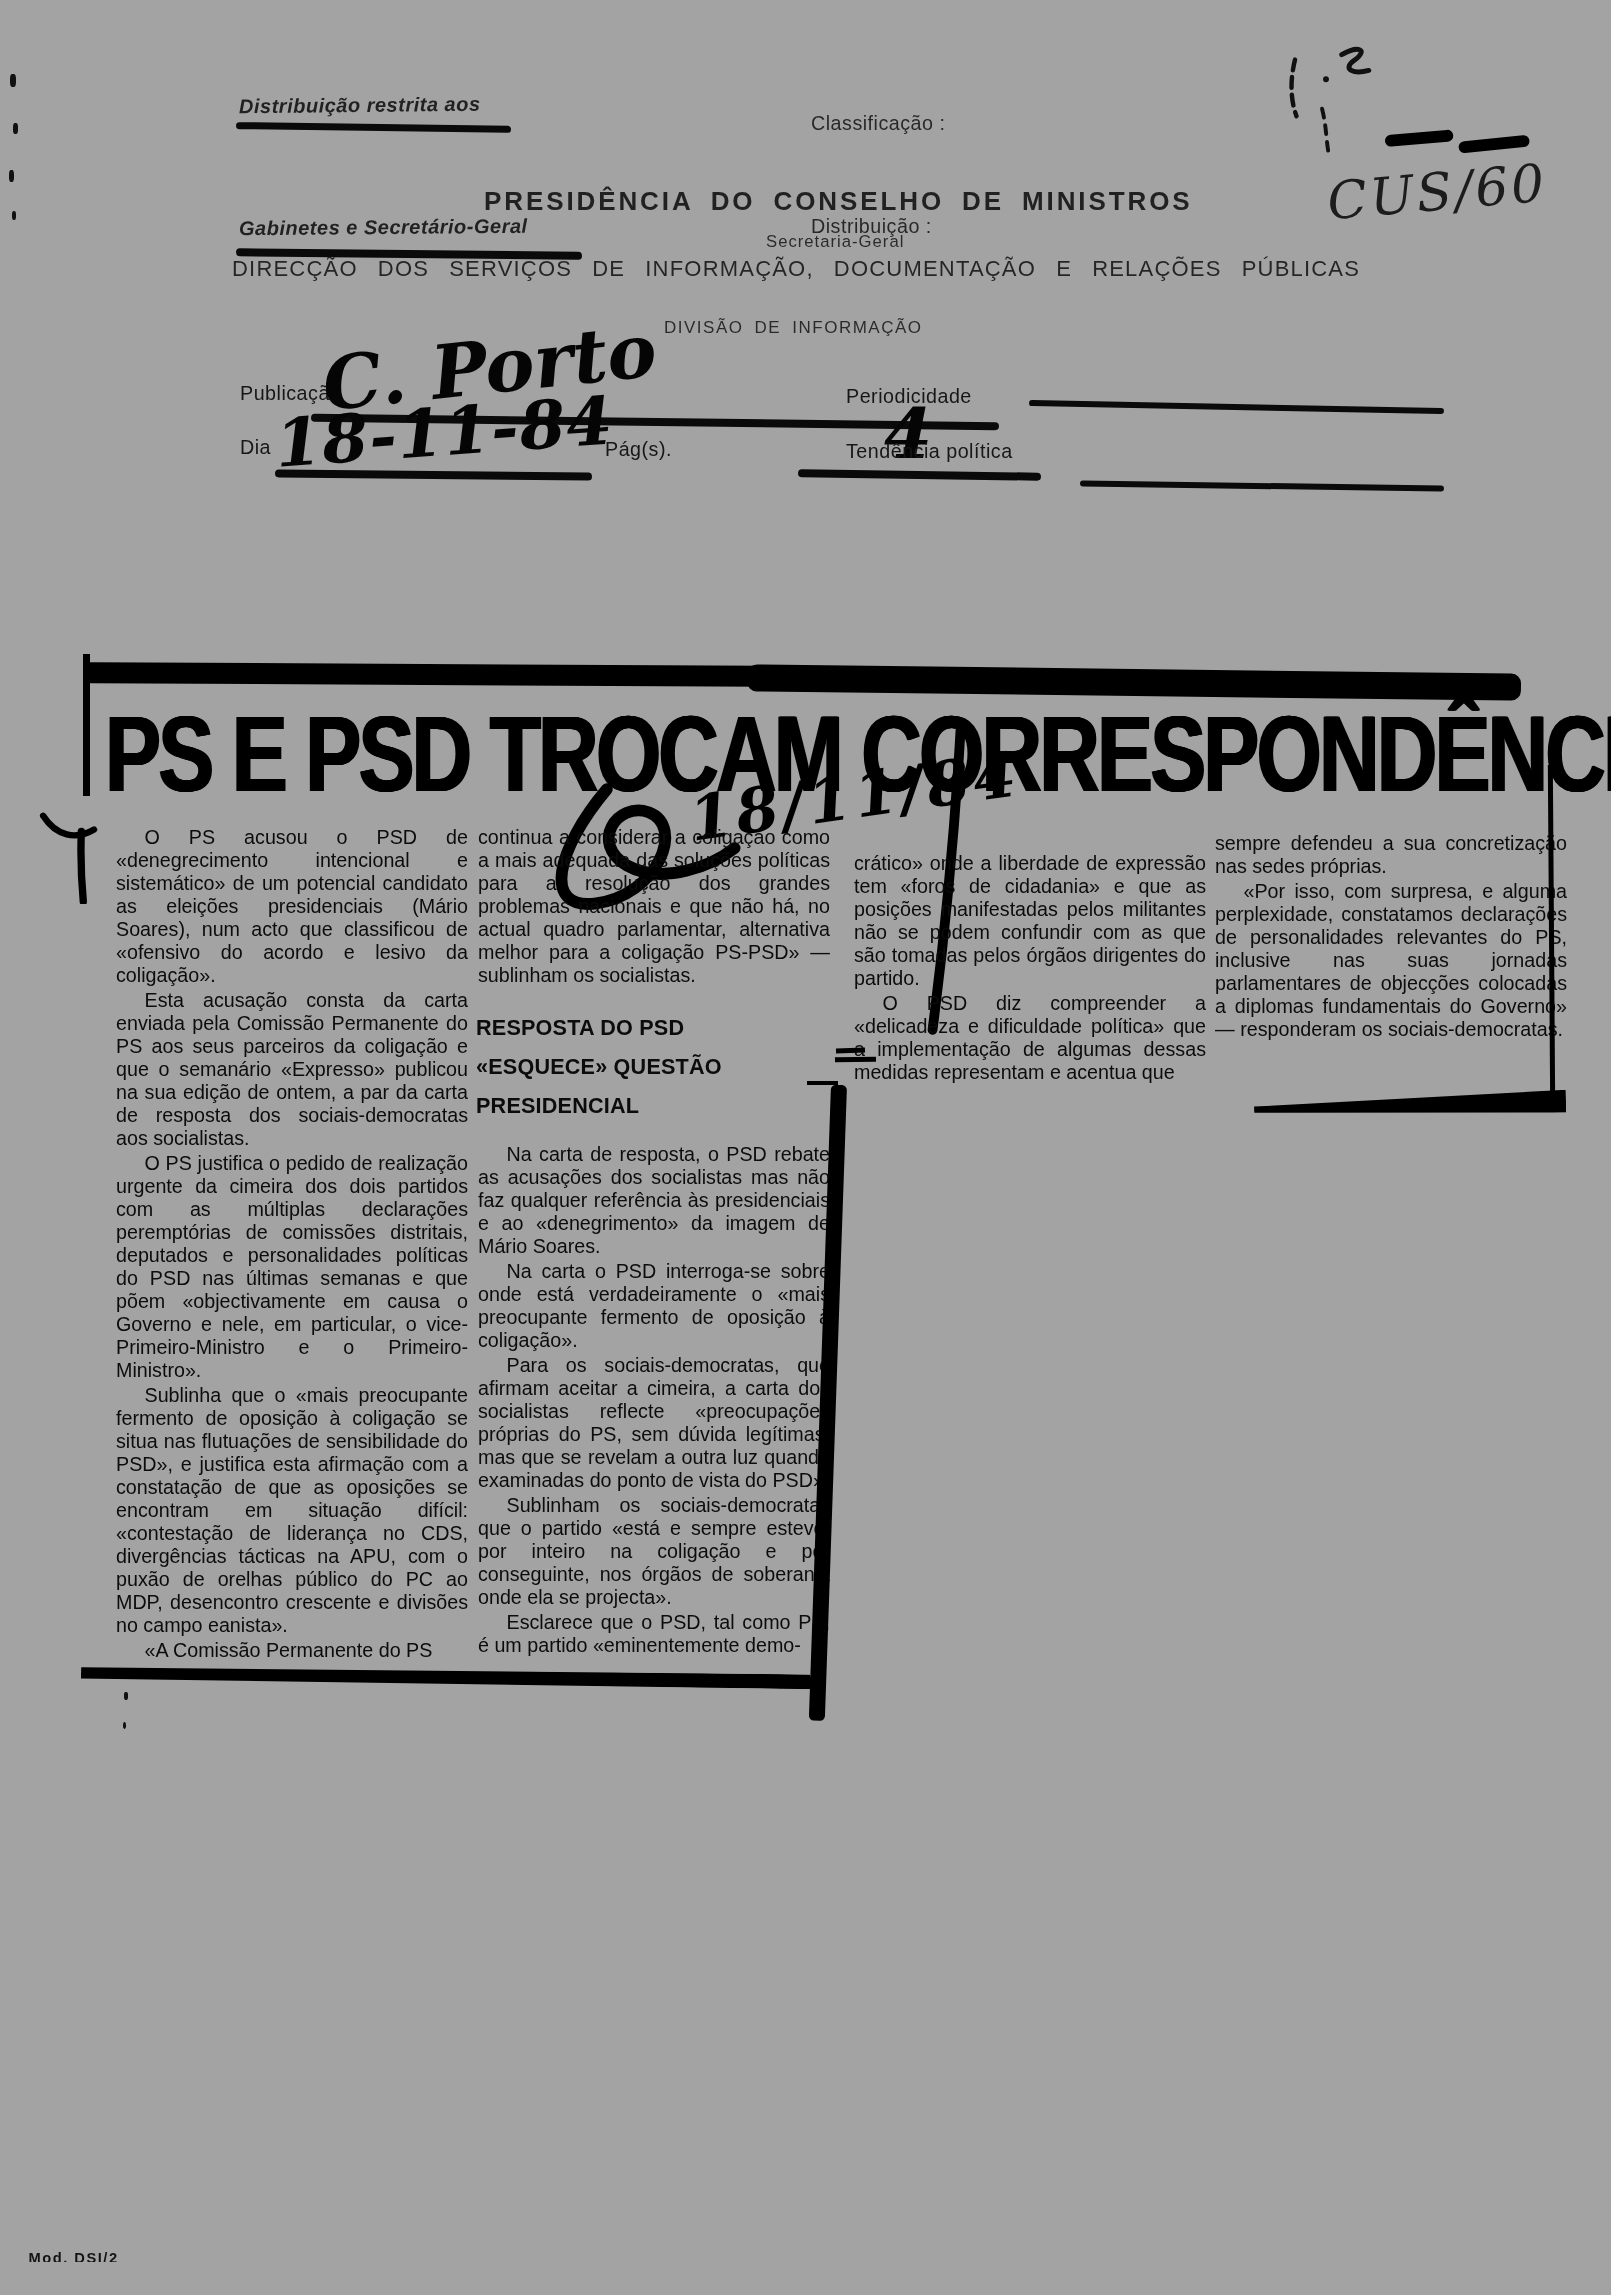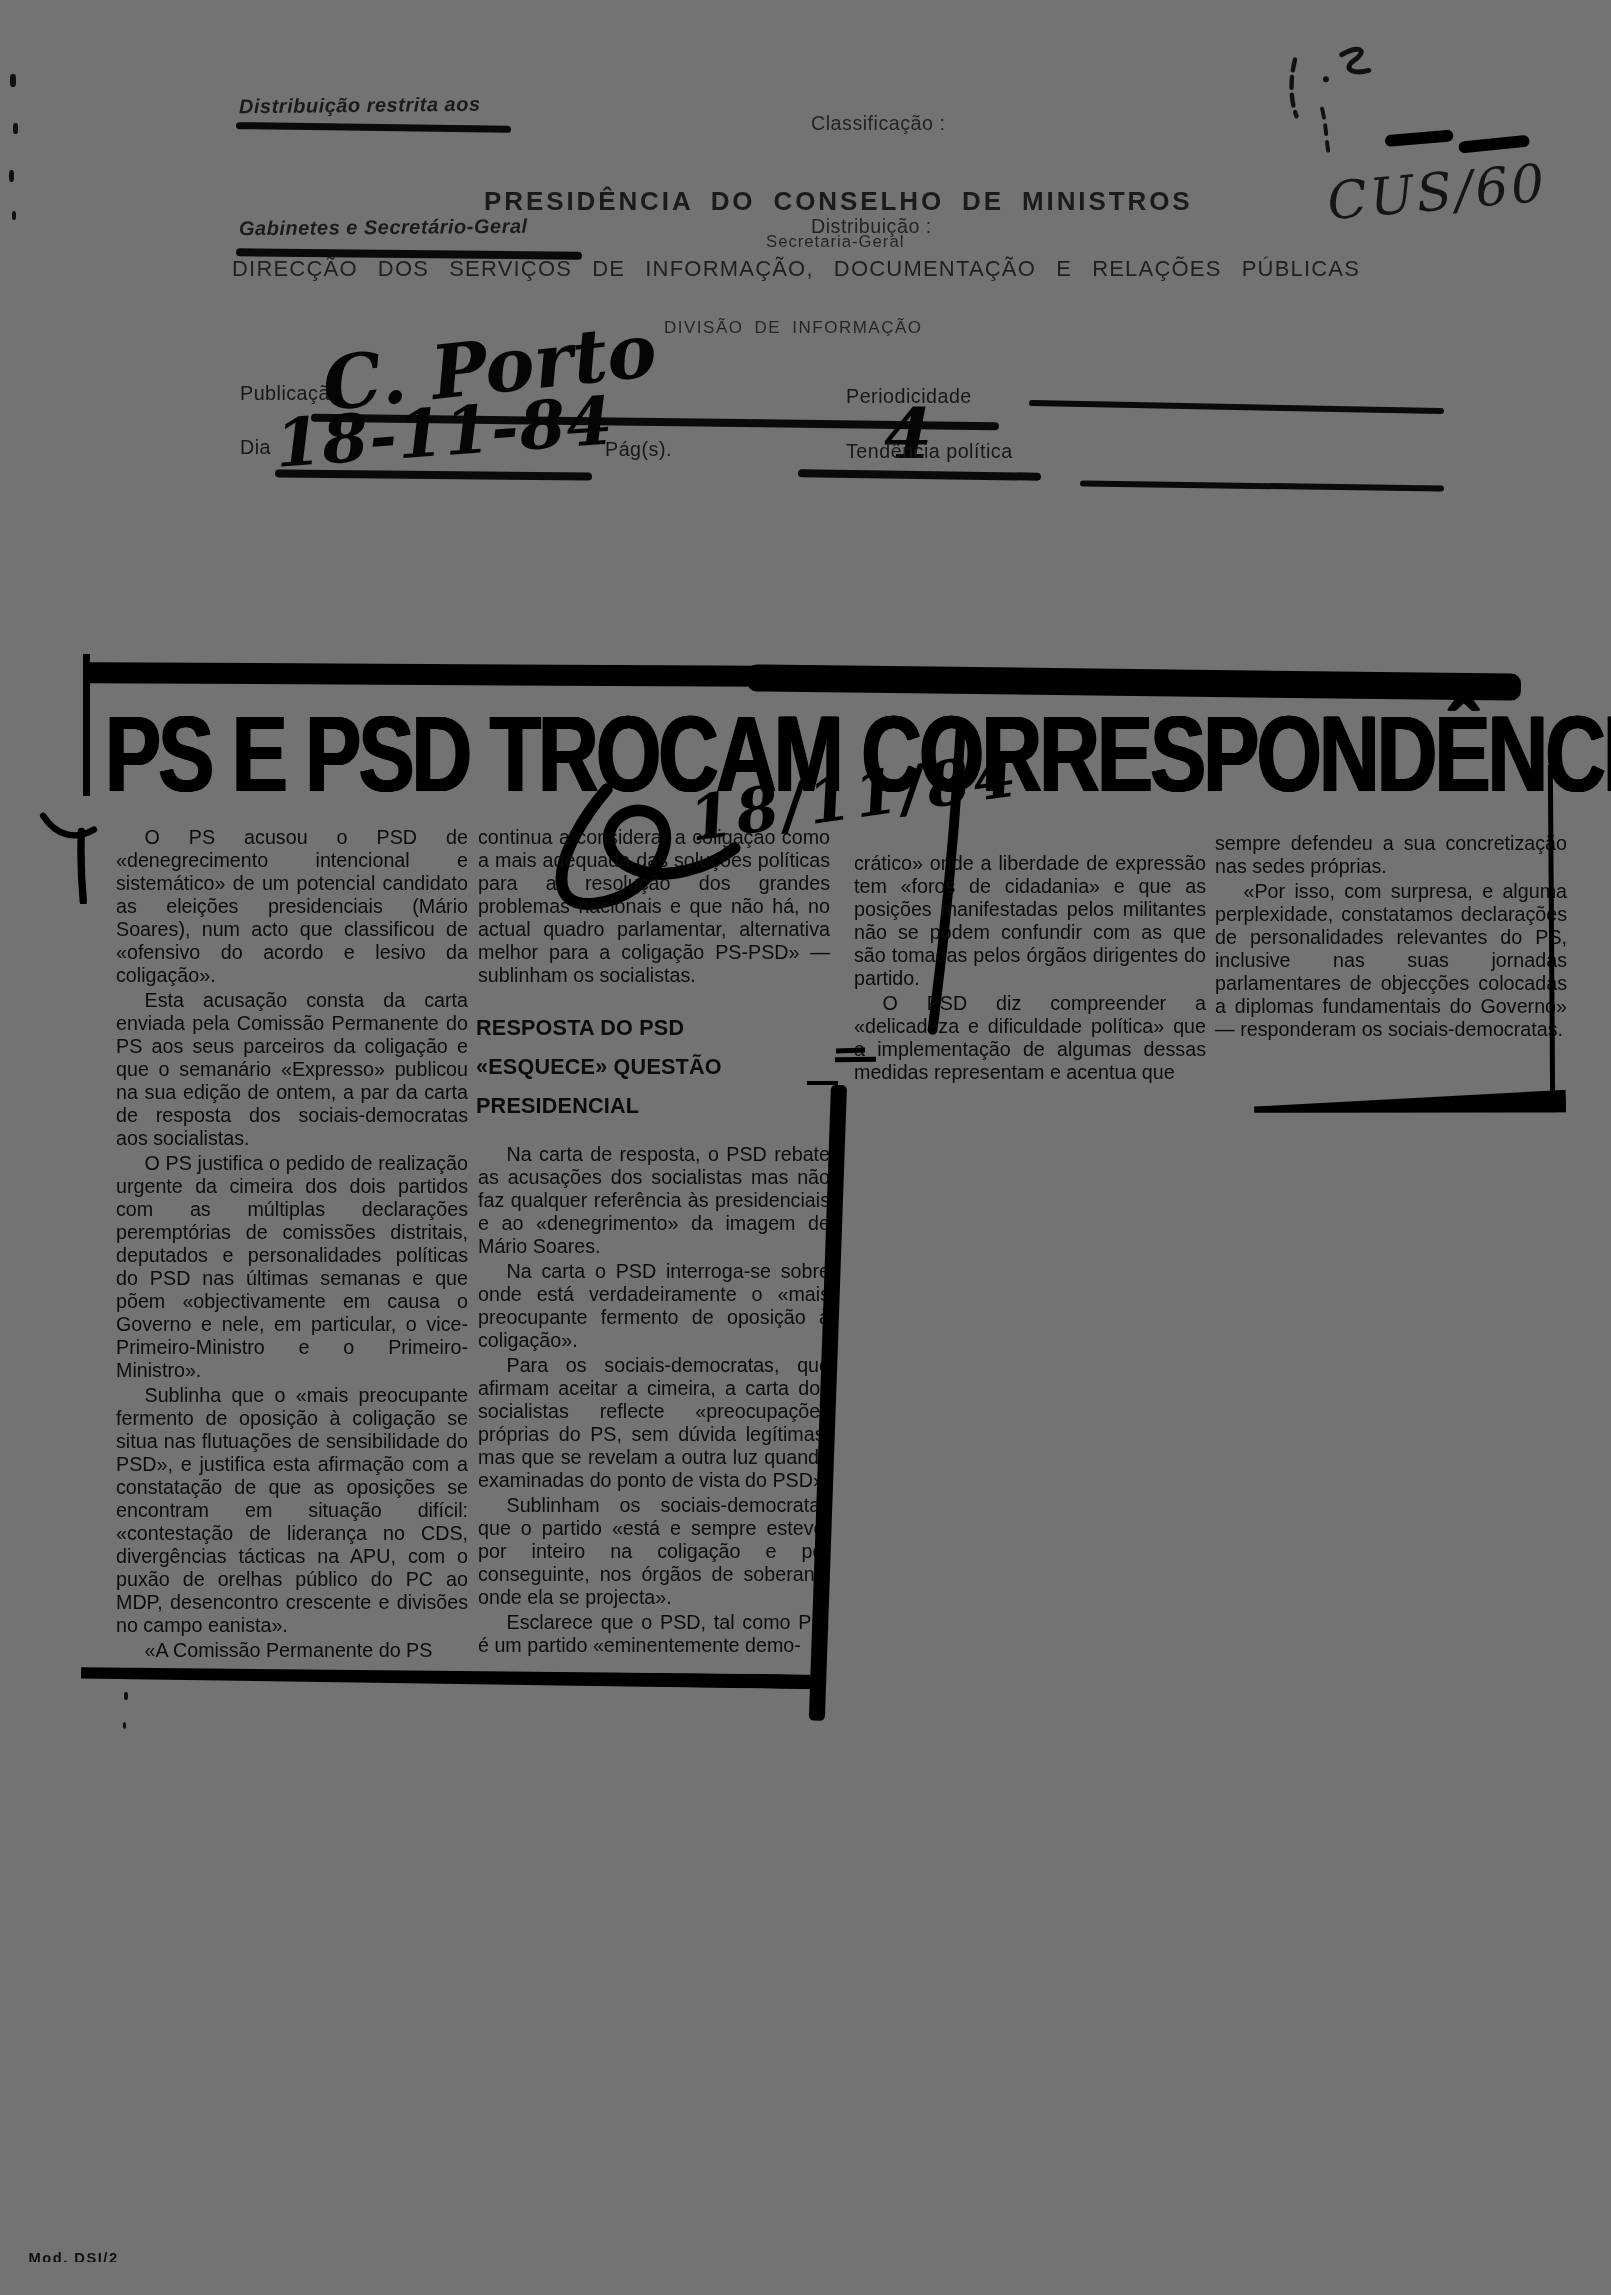--- a/index.html
+++ b/index.html
@@ -1,17 +1,17 @@
 <!DOCTYPE html>
 <html style="font-size:7.9px"><head>
 <meta charset="utf-8">
 <style>
   html,body{margin:0;padding:0;background:#888;}
   .page{
-    position:relative;width:1612px;height:2295px;background:#737373;
+    position:relative;width:1612px;height:2295px;background:#a3a3a3;
     font-family:"Liberation Sans",sans-serif;color:#0d0d0d;overflow:hidden;
   }
   .abs{position:absolute;}
   
   .form-label{font-size:19.7px;color:#171717;letter-spacing:0.5px;}
   .soft{opacity:.88;}
   .restricted-line{font-size:20px;font-weight:700;font-style:italic;letter-spacing:0.5px;color:#101010;}
   .rule{position:absolute;background:#0a0a0a;}
   .org-title{font-size:26px;font-weight:700;letter-spacing:2.9px;word-spacing:7.9px;color:#101010;white-space:nowrap;}
   .org-sub{font-size:16.7px;letter-spacing:1px;color:#1a1a1a;}

